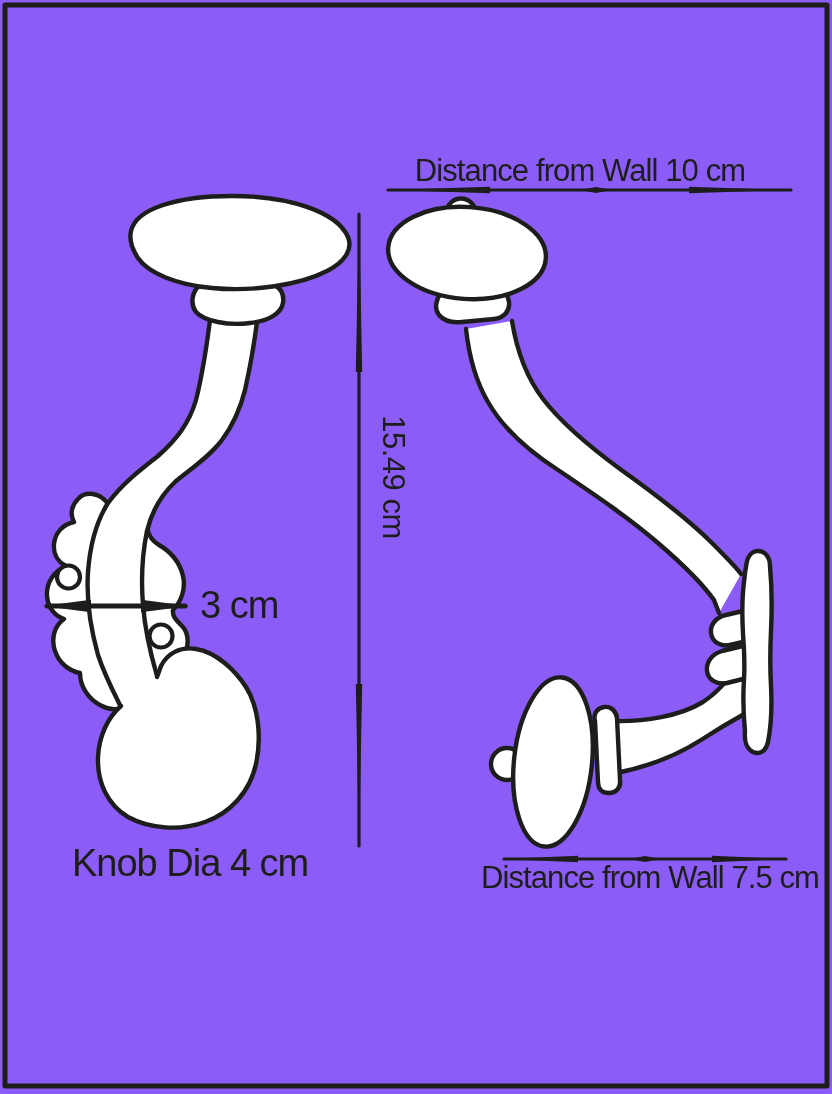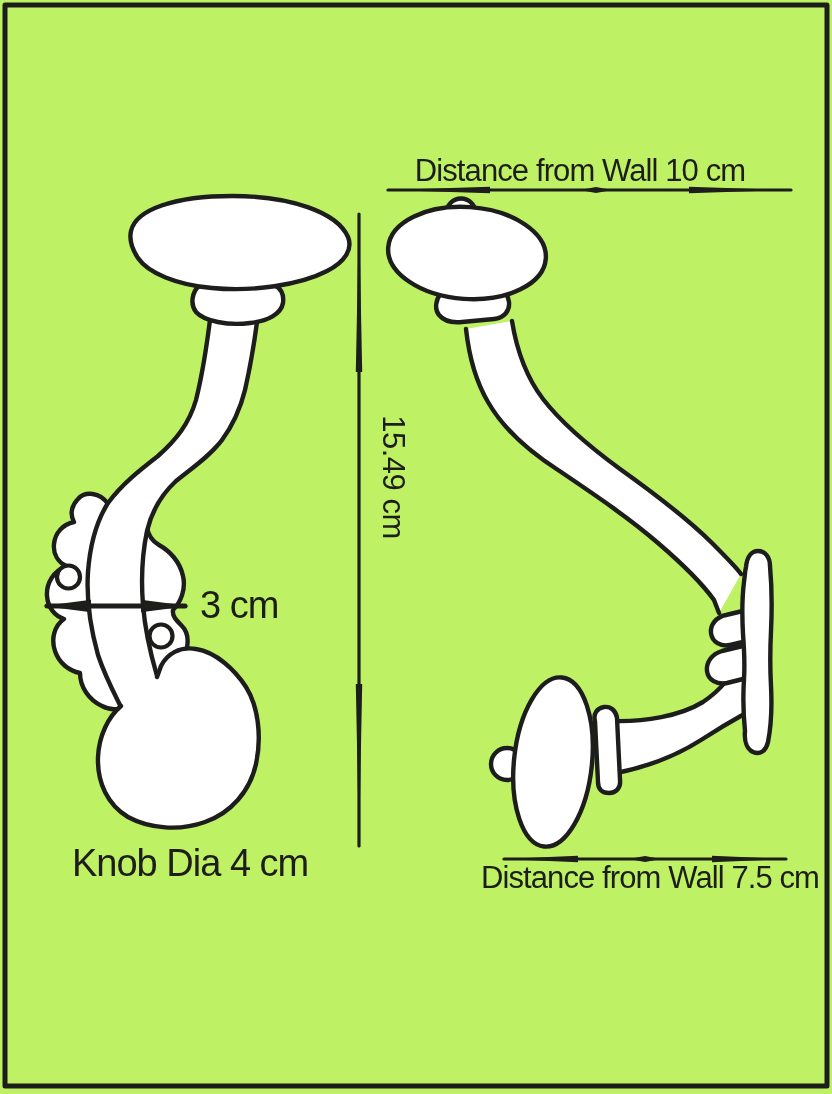--- a/index.html
+++ b/index.html
@@ -1,16 +1,16 @@
 <!DOCTYPE html>
 <html><head>
 <meta charset="utf-8">
 <style>
   html,body{margin:0;padding:0;background:#fff;}
-  #page{width:832px;height:1094px;position:relative;background:#bef264;}
+  #page{width:832px;height:1094px;position:relative;background:#8b5cf6;}
   svg{display:block;}
   text{font-family:"Liberation Sans",sans-serif;}
 </style>
 </head>
 <body>
 
 <div id="page">
 <svg width="832" height="1094" viewBox="0 0 832 1094">
   <g fill="none" stroke="#1d1d1b" stroke-width="4.4" stroke-linecap="round" stroke-linejoin="round">
 

